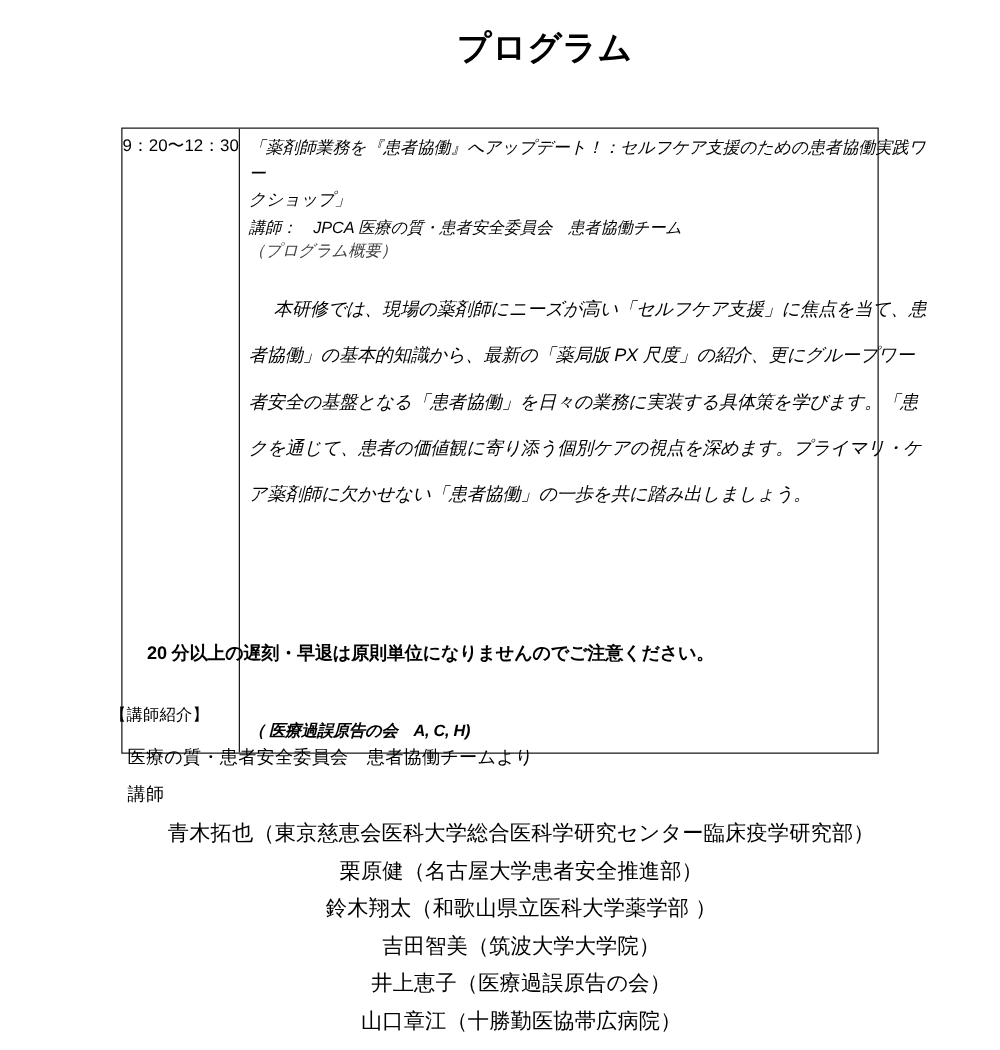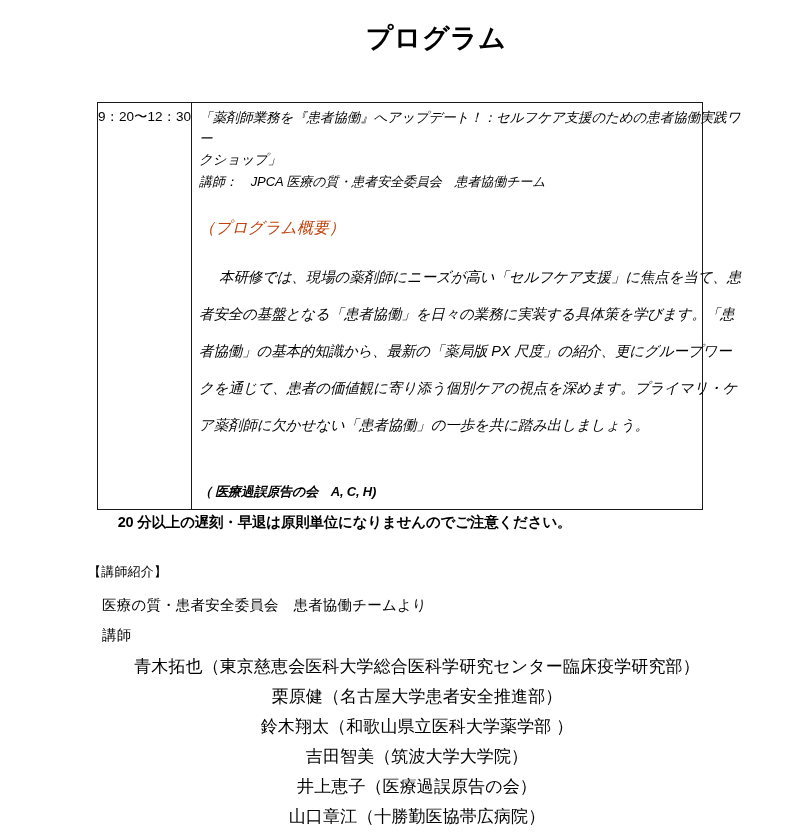--- a/index.html
+++ b/index.html
@@ -45,21 +45,21 @@
     font-weight: bold;
     letter-spacing: 0.2px;
   }
 
   
   .program-table {
     position: absolute;
     left: 97px;
     top: 102px;
     width: 606px;
-    height: 408px;
+    height: 501px;
     box-sizing: border-box;
     border: 1.4px solid #1a1a1a;
     display: flex;
     background: #fff;
   }
   .time-cell {
     width: 97px;
     box-sizing: border-box;
     border-right: 1.4px solid #1a1a1a;
     padding: 5px 0 0 0;
@@ -81,23 +81,22 @@
     letter-spacing: -0.1px;
   }
   .lecturer-line {
     font-size: 13px;
     line-height: 1.55;
     margin-top: 1px;
     letter-spacing: -0.1px;
   }
   .outline-label {
     font-family: "Liberation Serif", "DejaVu Serif", serif;
-    font-size: 16px;
-    margin-top: 26px;
-    color: #c2410c;
+    font-size: 13px;
+    color: #404040;
   }
   .outline-body {
     margin-top: 20px;
     font-size: 14.5px;
     line-height: 37px;
     letter-spacing: -0.15px;
   }
   .outline-body .ln {
     display: block;
     white-space: nowrap;
@@ -180,22 +179,22 @@
         <span>「薬剤師業務を『患者協働』へアップデート！：セルフケア支援のための患者協働実践ワー</span><br>
         <span>クショップ」</span>
       </div>
 
       <div class="lecturer-line">講師：　JPCA 医療の質・患者安全委員会　患者協働チーム</div>
 
       <div class="outline-label">（プログラム概要）</div>
 
       <div class="outline-body">
         <span class="ln first">本研修では、現場の薬剤師にニーズが高い「セルフケア支援」に焦点を当て、患</span>
+        <span class="ln">者協働」の基本的知識から、最新の「薬局版 PX 尺度」の紹介、更にグループワー</span>
         <span class="ln">者安全の基盤となる「患者協働」を日々の業務に実装する具体策を学びます。「患</span>
-        <span class="ln">者協働」の基本的知識から、最新の「薬局版 PX 尺度」の紹介、更にグループワー</span>
         <span class="ln">クを通じて、患者の価値観に寄り添う個別ケアの視点を深めます。プライマリ・ケ</span>
         <span class="ln">ア薬剤師に欠かせない「患者協働」の一歩を共に踏み出しましょう。</span>
       </div>
 
       <div class="required-note">（ 医療過誤原告の会　A, C, H)</div>
 
     </div>
   </div>
 
   <div class="late-warning">20 分以上の遅刻・早退は原則単位になりませんのでご注意ください。</div>

